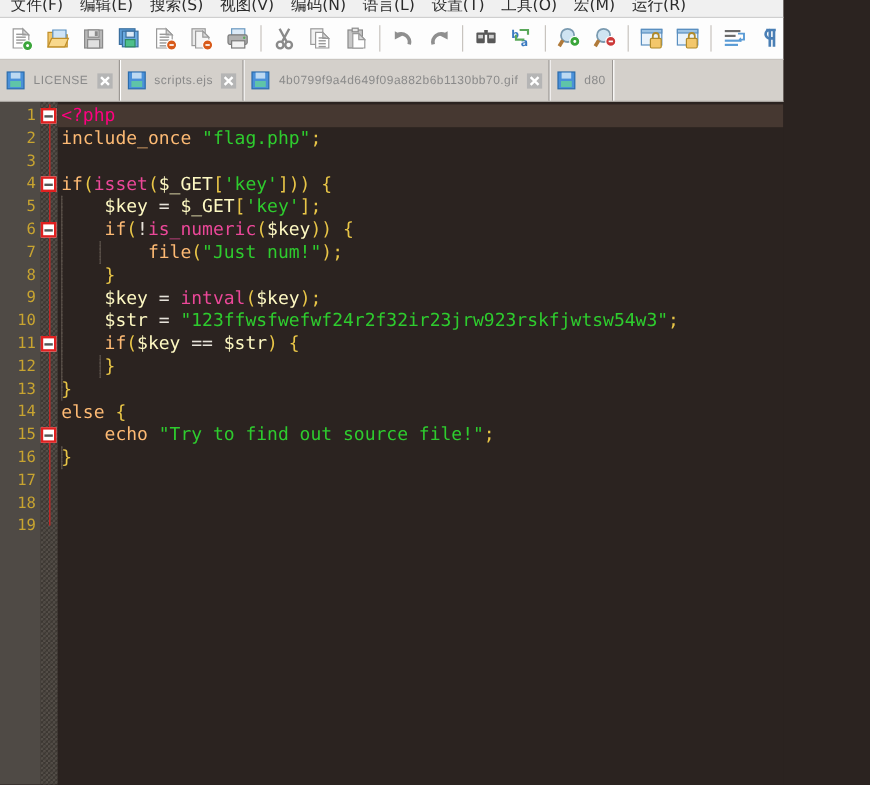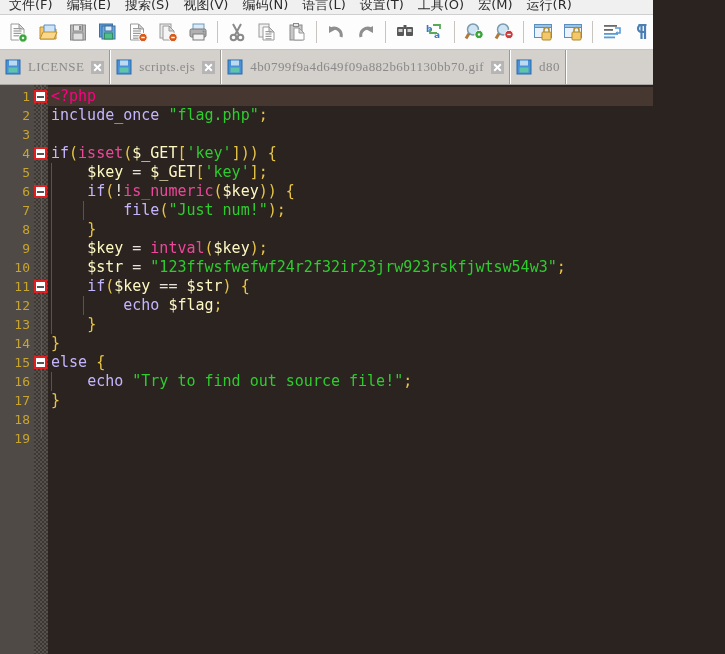--- a/index.html
+++ b/index.html
@@ -55,22 +55,22 @@
   .tab{
     display:flex;align-items:center;
     padding:0 6px 0 5px;
     background:#d4d0cb;
     border-right:1px solid #ffffff;
     box-shadow:inset -2px 0 0 -1px #9c9894;
     gap:7px;flex:0 0 auto;white-space:nowrap;
   }
   .tab-icon{width:16px;height:16px;flex:0 0 auto;}
   .tab-label{
-    font-family:Liberation Serif, serif;
-    font-size:13px;color:#8a8a8a;letter-spacing:.4px;
+    font-family:Liberation Sans, sans-serif;
+    font-size:10px;color:#8a8a8a;letter-spacing:.4px;
   }
   .tab-close{
     width:13px;height:13px;flex:0 0 auto;
     display:flex;align-items:center;justify-content:center;
   }
 
   
   .editor{
     flex:1 1 auto;display:flex;background:#2b2320;overflow:hidden;position:relative;
   }
@@ -120,21 +120,21 @@
     padding-left:3px;color:#d8d4cc;
   }
   .cline.cur{background:#463831;}
   .indent-guide{
     position:absolute;width:1px;
     background:#6b6259;
     opacity:.75;
   }
   
   .t-php{color:#ff0080;}
-  .t-kw{color:#c4b5fd;}
+  .t-kw{color:#fdba74;}
   .t-fn{color:#ec4899;}
   .t-var{color:#fef9c3;}
   .t-str{color:#2ecc2e;}
   .t-punc{color:#e8c547;}
   .t-op{color:#e6e2da;}
   .t-plain{color:#e6e2da;}
 
   
   .rightstrip{
     position:absolute;right:0;top:0;width:0px;height:100%;
@@ -511,21 +511,20 @@
         <div class="cline"><span class="t-kw">include_once </span><span class="t-str">"flag.php"</span><span class="t-punc">;</span></div>
         <div class="cline">&nbsp;</div>
         <div class="cline"><span class="t-kw">if</span><span class="t-punc">(</span><span class="t-fn">isset</span><span class="t-punc">(</span><span class="t-var">$_GET</span><span class="t-punc">[</span><span class="t-str">'key'</span><span class="t-punc">]))</span><span class="t-plain"> </span><span class="t-punc">{</span></div>
         <div class="cline"><span class="t-plain">    </span><span class="t-var">$key</span><span class="t-op"> = </span><span class="t-var">$_GET</span><span class="t-punc">[</span><span class="t-str">'key'</span><span class="t-punc">]</span><span class="t-punc">;</span></div>
         <div class="cline"><span class="t-plain">    </span><span class="t-kw">if</span><span class="t-punc">(</span><span class="t-op">!</span><span class="t-fn">is_numeric</span><span class="t-punc">(</span><span class="t-var">$key</span><span class="t-punc">))</span><span class="t-plain"> </span><span class="t-punc">{</span></div>
         <div class="cline"><span class="t-plain">        </span><span class="t-kw">file</span><span class="t-punc">(</span><span class="t-str">"Just num!"</span><span class="t-punc">)</span><span class="t-punc">;</span></div>
         <div class="cline"><span class="t-plain">    </span><span class="t-punc">}</span></div>
         <div class="cline"><span class="t-plain">    </span><span class="t-var">$key</span><span class="t-op"> = </span><span class="t-fn">intval</span><span class="t-punc">(</span><span class="t-var">$key</span><span class="t-punc">)</span><span class="t-punc">;</span></div>
         <div class="cline"><span class="t-plain">    </span><span class="t-var">$str</span><span class="t-op"> = </span><span class="t-str">"123ffwsfwefwf24r2f32ir23jrw923rskfjwtsw54w3"</span><span class="t-punc">;</span></div>
         <div class="cline"><span class="t-plain">    </span><span class="t-kw">if</span><span class="t-punc">(</span><span class="t-var">$key</span><span class="t-op"> == </span><span class="t-var">$str</span><span class="t-punc">)</span><span class="t-plain"> </span><span class="t-punc">{</span></div>
-        <div class="cline"><span class="t-plain">        </span><span class="t-kw">echo</span><span class="t-plain"> </span><span class="t-var">$flag</span><span class="t-punc">;</span></div>
         <div class="cline"><span class="t-plain">    </span><span class="t-punc">}</span></div>
         <div class="cline"><span class="t-punc">}</span></div>
         <div class="cline"><span class="t-kw">else</span><span class="t-plain"> </span><span class="t-punc">{</span></div>
         <div class="cline"><span class="t-plain">    </span><span class="t-kw">echo</span><span class="t-plain"> </span><span class="t-str">"Try to find out source file!"</span><span class="t-punc">;</span></div>
         <div class="cline"><span class="t-punc">}</span></div>
         <div class="cline">&nbsp;</div>
         <div class="cline">&nbsp;</div>
         <div class="indent-guide" style="left: 3px; top: 78px; height: 171px; background-image: repeating-linear-gradient(rgb(107, 98, 89) 0px, rgb(107, 98, 89) 1px, transparent 1px, transparent 3px);"></div>
         <div class="indent-guide" style="left: 35.48px; top: 116px; height: 19px; background-image: repeating-linear-gradient(rgb(107, 98, 89) 0px, rgb(107, 98, 89) 1px, transparent 1px, transparent 3px);"></div>
         <div class="indent-guide" style="left: 35.48px; top: 211px; height: 19px; background-image: repeating-linear-gradient(rgb(107, 98, 89) 0px, rgb(107, 98, 89) 1px, transparent 1px, transparent 3px);"></div>

